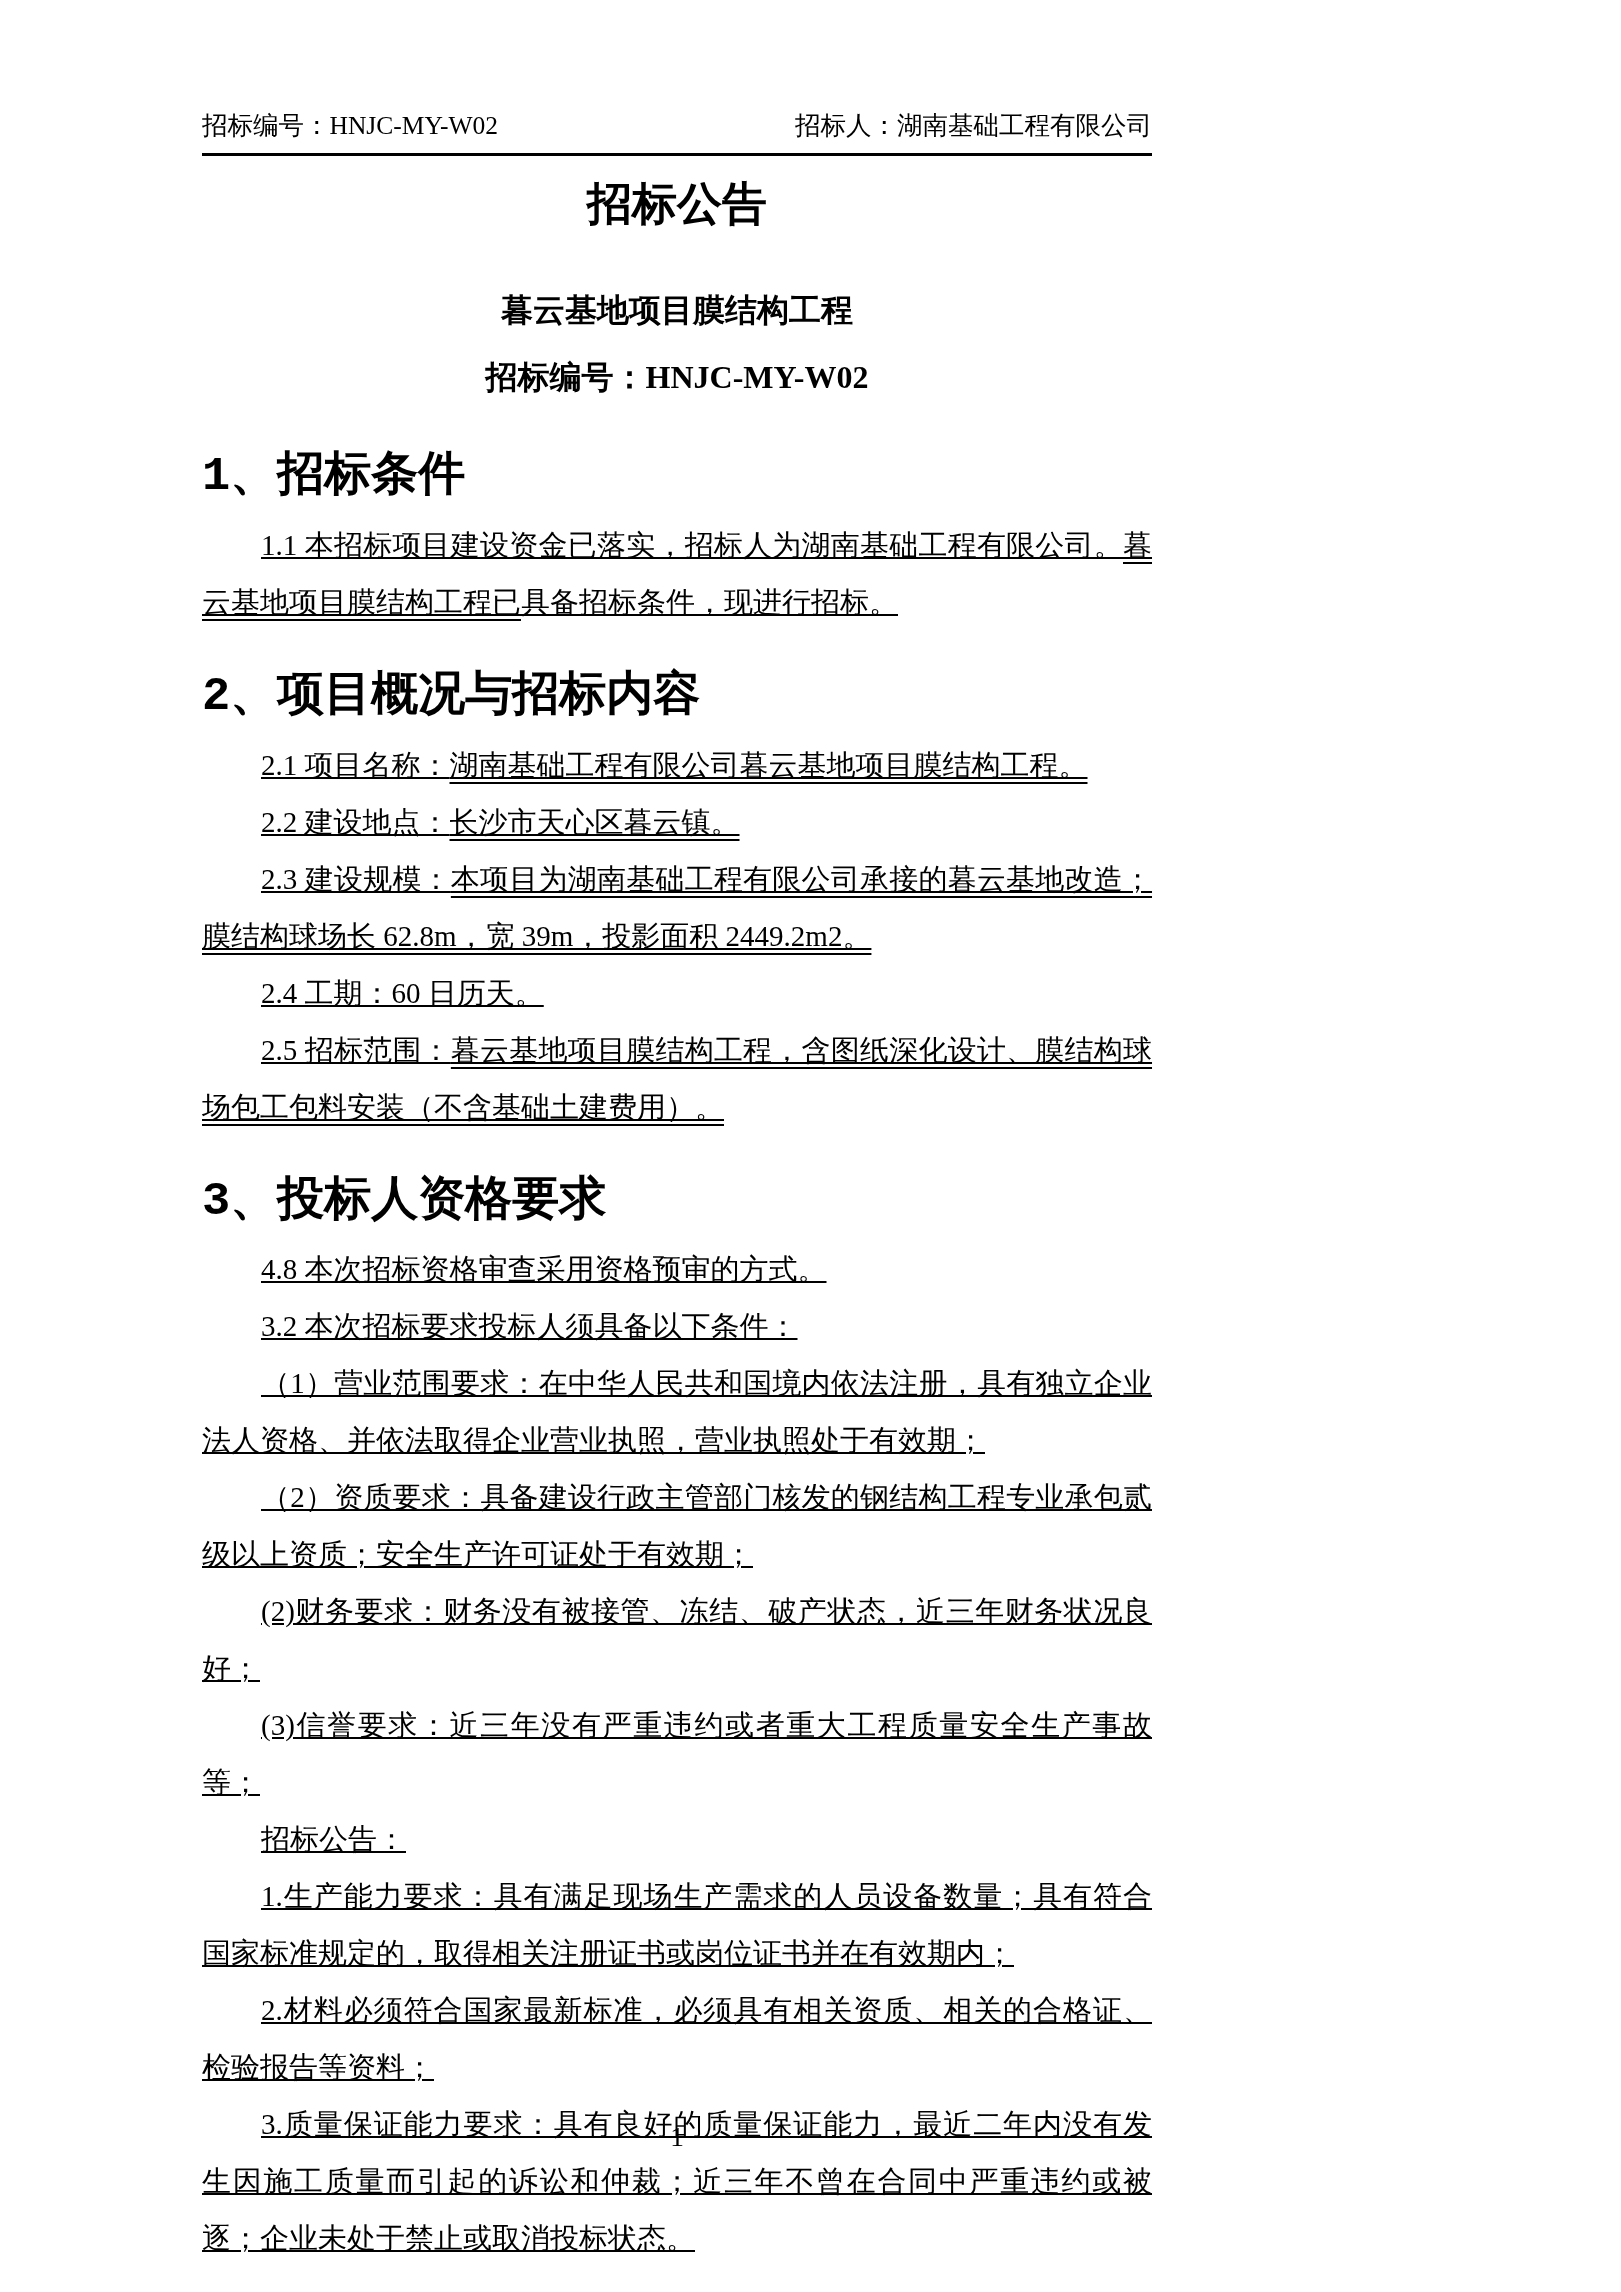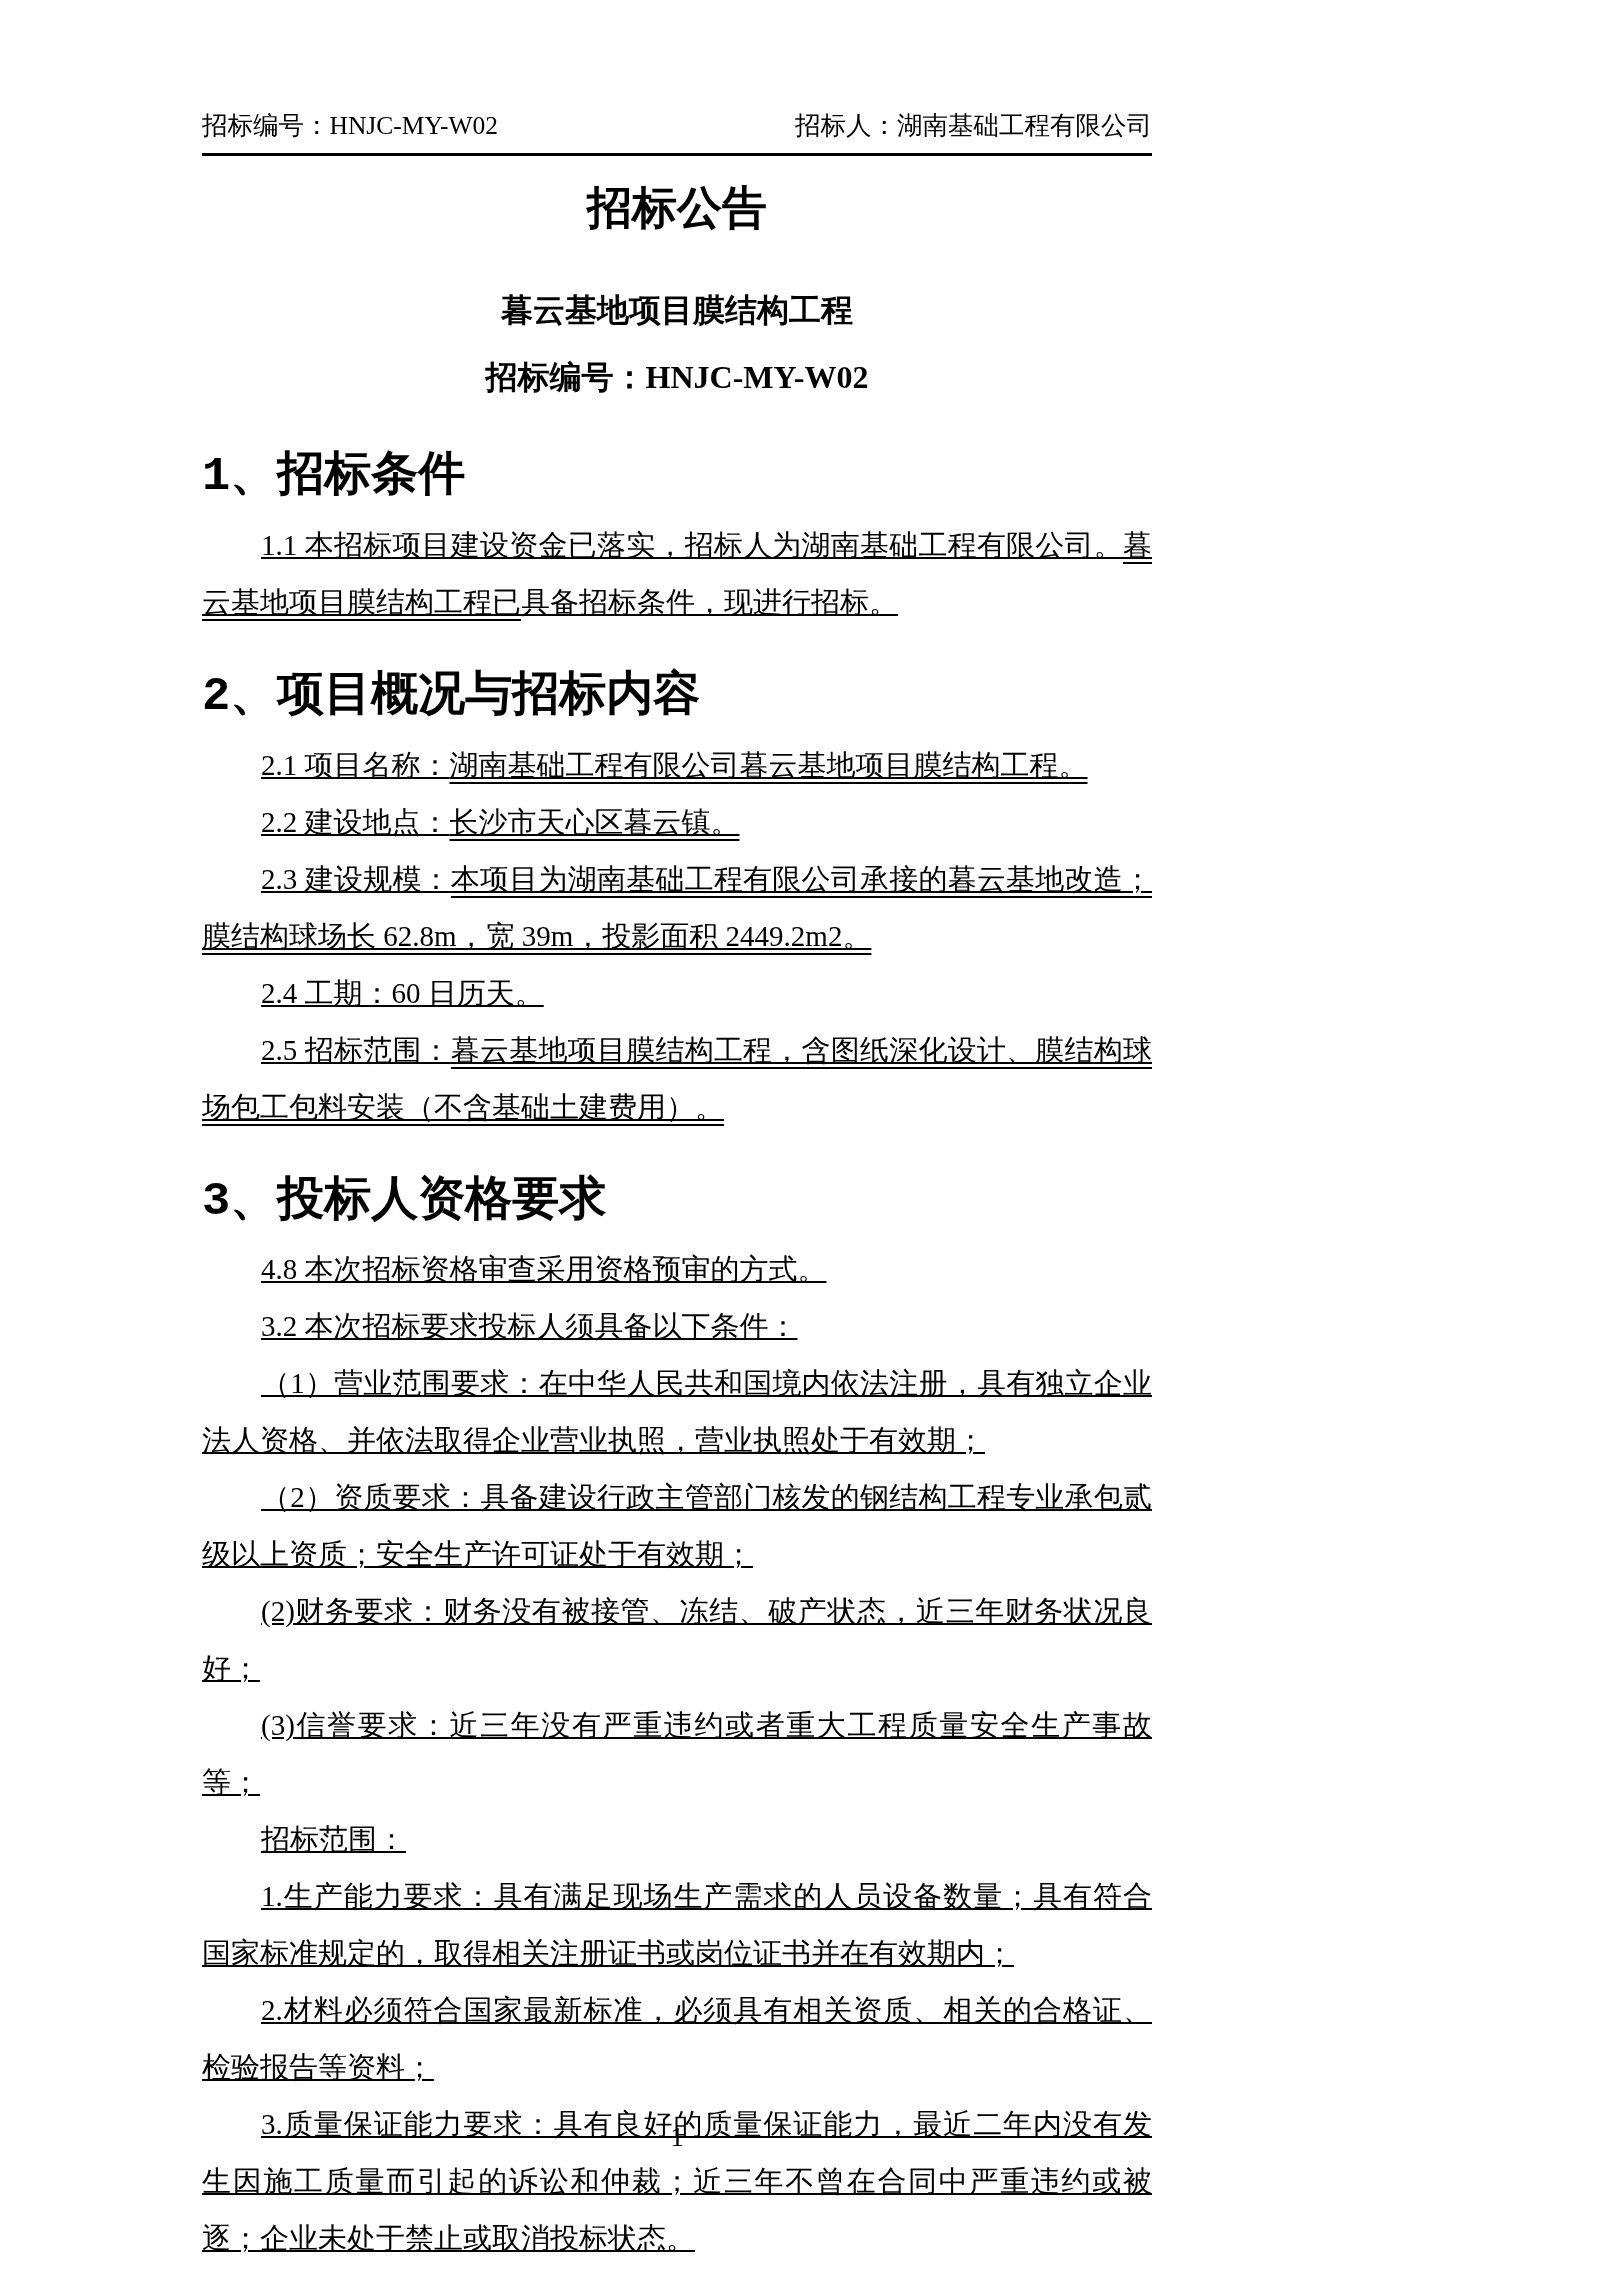--- a/index.html
+++ b/index.html
@@ -19,21 +19,21 @@
     justify-content:space-between;
     align-items:flex-end;
     font-size:25.5px;
     line-height:31px;
     padding-bottom:11.8px;
     border-bottom:3.9px solid #000;
   }
   .doc-title{
     margin:25.5px 0 0 0;
     text-align:center;
-    font-family:Liberation Sans, sans-serif;
+    font-family:Liberation Mono, monospace;
     font-weight:700;
     font-size:45px;
     line-height:53px;
   }
   .subtitles{
     margin-top:43px;
     text-align:center;
   }
   .subtitle{
     font-weight:700;
@@ -97,21 +97,21 @@
       <p class="paragraph"><span class="run">2.3 建设规模：</span><span class="run u">本项目为湖南基础工程有限公司承接的暮云基地改造；膜结构球场长 62.8m，宽 39m，投影面积 2449.2m2。</span></p>
       <p class="paragraph"><span class="run">2.4 工期：60 日历天。</span></p>
       <p class="paragraph"><span class="run">2.5 招标范围：</span><span class="run u">暮云基地项目膜结构工程，含图纸深化设计、膜结构球场包工包料安装（不含基础土建费用）。</span></p>
       <h2 class="heading">3、投标人资格要求</h2>
       <p class="paragraph"><span class="run">4.8 本次招标资格审查采用资格预审的方式。</span></p>
       <p class="paragraph"><span class="run">3.2 本次招标要求投标人须具备以下条件：</span></p>
       <p class="paragraph"><span class="run">（1）营业范围要求：在中华人民共和国境内依法注册，具有独立企业法人资格、并依法取得企业营业执照，营业执照处于有效期；</span></p>
       <p class="paragraph"><span class="run">（2）资质要求：具备建设行政主管部门核发的钢结构工程专业承包贰级以上资质；安全生产许可证处于有效期；</span></p>
       <p class="paragraph"><span class="run">(2)财务要求：财务没有被接管、冻结、破产状态，近三年财务状况良好；</span></p>
       <p class="paragraph"><span class="run">(3)信誉要求：近三年没有严重违约或者重大工程质量安全生产事故等；</span></p>
-      <p class="paragraph"><span class="run">招标范围：</span></p>
+      <p class="paragraph"><span class="run">招标公告：</span></p>
       <p class="paragraph"><span class="run">1.生产能力要求：具有满足现场生产需求的人员设备数量；具有符合国家标准规定的，取得相关注册证书或岗位证书并在有效期内；</span></p>
       <p class="paragraph"><span class="run">2.材料必须符合国家最新标准，必须具有相关资质、相关的合格证、检验报告等资料；</span></p>
       <p class="paragraph"><span class="run">3.质量保证能力要求：具有良好的质量保证能力，最近二年内没有发生因施工质量而引起的诉讼和仲裁；近三年不曾在合同中严重违约或被逐；企业未处于禁止或取消投标状态。</span></p>
     </div>
 
   <div class="page-number">1</div>
 
 </div>
 
 

